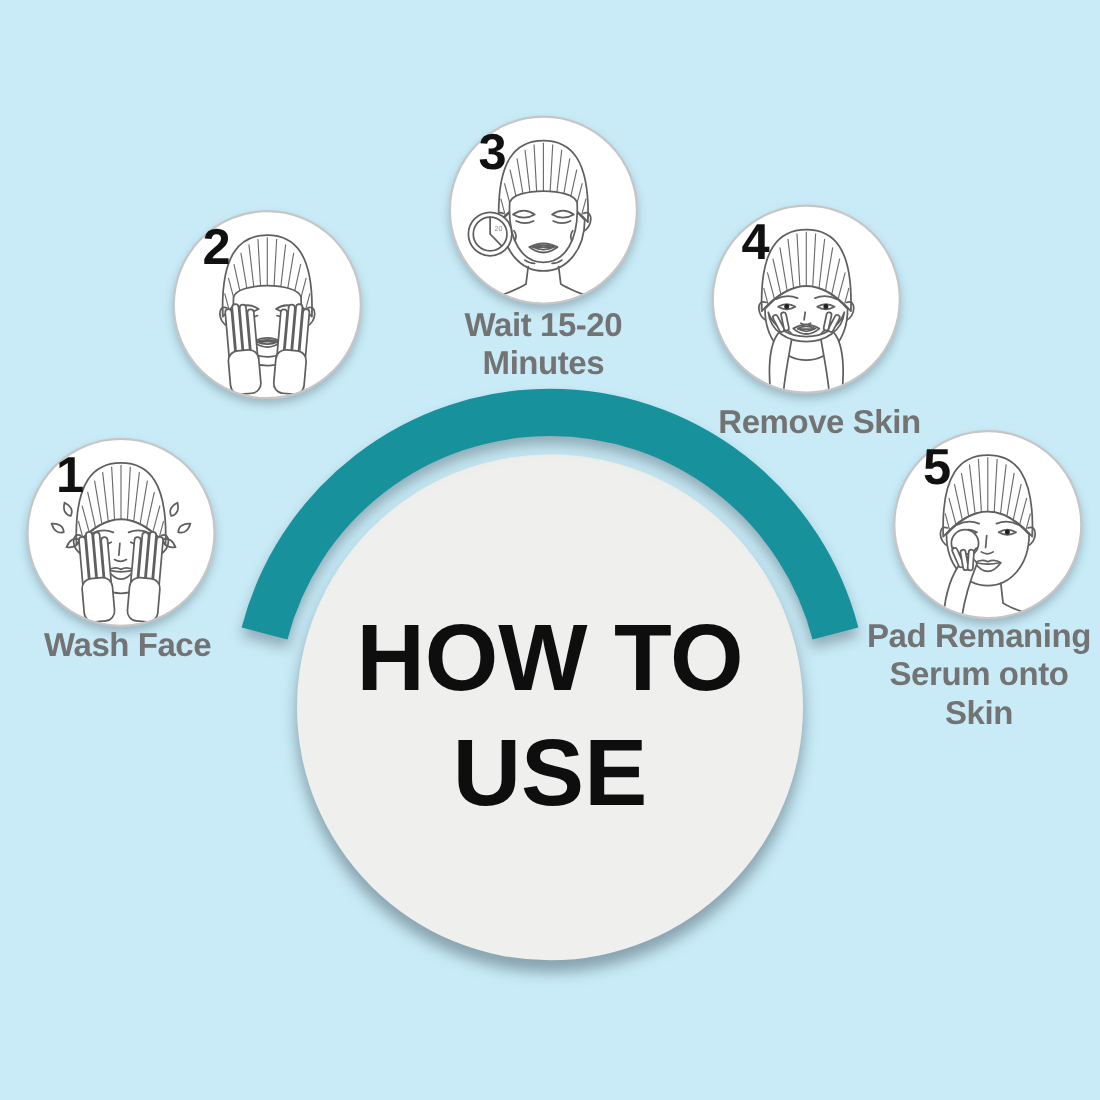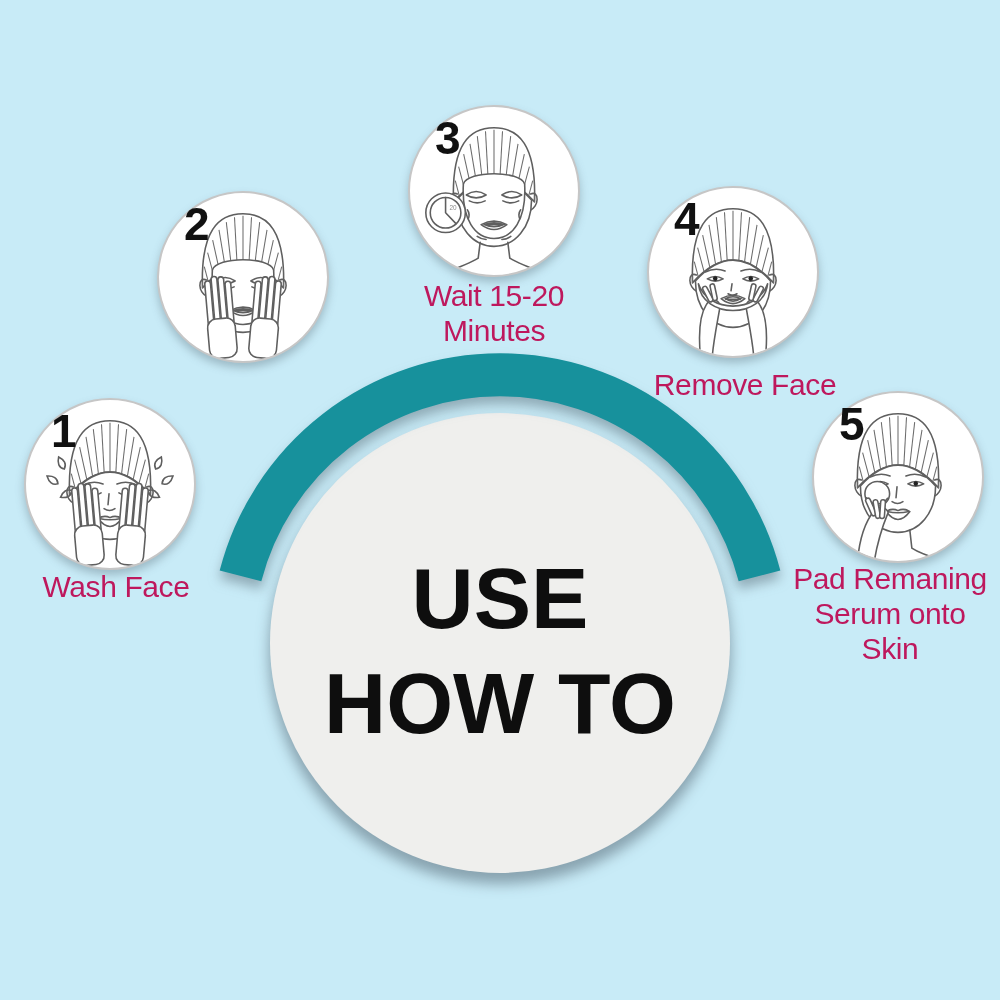--- a/index.html
+++ b/index.html
@@ -34,21 +34,21 @@
     box-shadow:0 5px 8px rgba(98,120,132,.42);
   }
   .illus{width:100%;height:100%;display:block;}
   .step-number{
     position:absolute;left:27px;top:10px;line-height:1;
     font-size:46px;font-weight:bold;color:#111;
   }
   .step-label{
     position:absolute;left:50%;transform:translateX(-50%);
     width:330px;text-align:center;white-space:pre-line;
-    font-size:30px;line-height:35px;font-weight:normal;color:#be185d;
+    font-size:30px;line-height:35px;font-weight:bold;color:#737373;
     letter-spacing:-0.4px;
   }
   .s1{left:24px;top:398px;}  .s1 .step-label{top:171px;margin-left:6px;}
   .s2{left:157px;top:191px;} .s2 .step-label{top:180px;}
   .s3{left:408px;top:105px;} .s3 .step-label{top:173px;}
   .s4{left:647px;top:186px;} .s4 .step-label{top:181px;margin-left:12px;}
   .s5{left:812px;top:391px;} .s5 .step-label{top:170px;margin-left:-8px;}
   
   .ln{fill:none;stroke:#5f5f5f;stroke-width:1.6;stroke-linecap:round;}
   .fw{fill:#ffffff;stroke:#5f5f5f;stroke-width:1.6;stroke-linejoin:round;stroke-linecap:round;}
@@ -157,22 +157,22 @@
     <g id="nose4">
         <path class="ln" d="M84,97 L83,104 M80,107 Q84.5,110 89,107"></path>
       </g>
   </defs>
 </svg>
 
 <div class="stage">
 
   <div class="center-circle">
     <div class="center-title">
+      <div>HOW TO</div>
       <div>USE</div>
-      <div>HOW TO</div>
     </div>
   </div>
 
   <svg class="arc-svg" width="1000" height="1000" viewBox="0 0 1000 1000">
     <path class="arc-path" d="M240.5,575.9 A268,268 0 0 1 759.5,575.9"></path>
   </svg>
 
   <div class="step s1">
     <div class="step-circle">
       <svg class="illus" viewBox="0 0 170 170">
@@ -232,21 +232,21 @@
         <use href="#eyesOpen"></use>
           <use href="#nose4"></use>
         <use href="#arm4L"></use>
         <use href="#arm4L" transform="translate(170,0) scale(-1,1)"></use>
         <use href="#maskPull"></use>
         <use href="#fingers4L"></use>
         <use href="#fingers4L" transform="translate(170,0) scale(-1,1)"></use>
       </svg>
     </div>
     <div class="step-number">4</div>
-    <div class="step-label">Remove Face</div>
+    <div class="step-label">Remove Skin</div>
   </div>
 
   <div class="step s5">
     <div class="step-circle">
       <svg class="illus" viewBox="0 0 170 170">
         <use href="#hairBase"></use>
           <use href="#faceBase"></use>
         <use href="#eyesOpen"></use>
           <use href="#noseLips"></use>
         <path class="ln" d="M97,139 L99,157 C108,163 122,167 132,170"></path>

